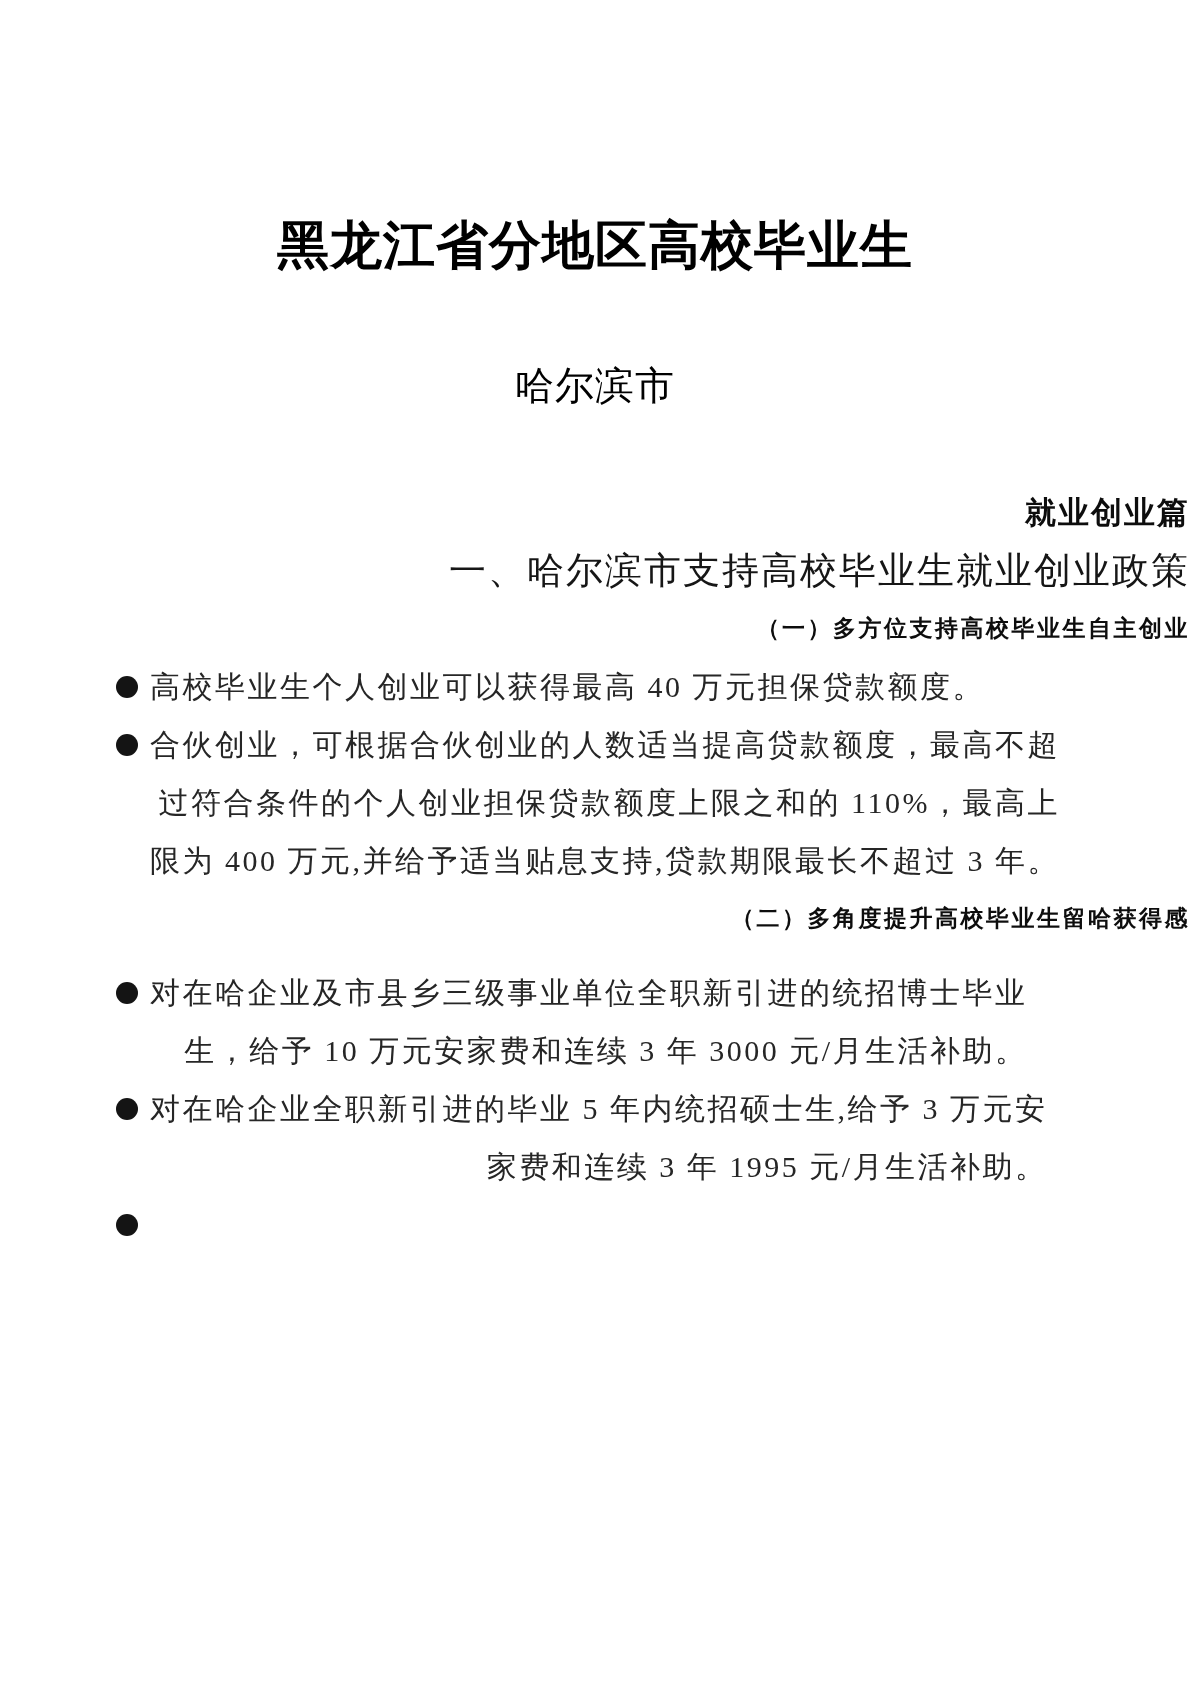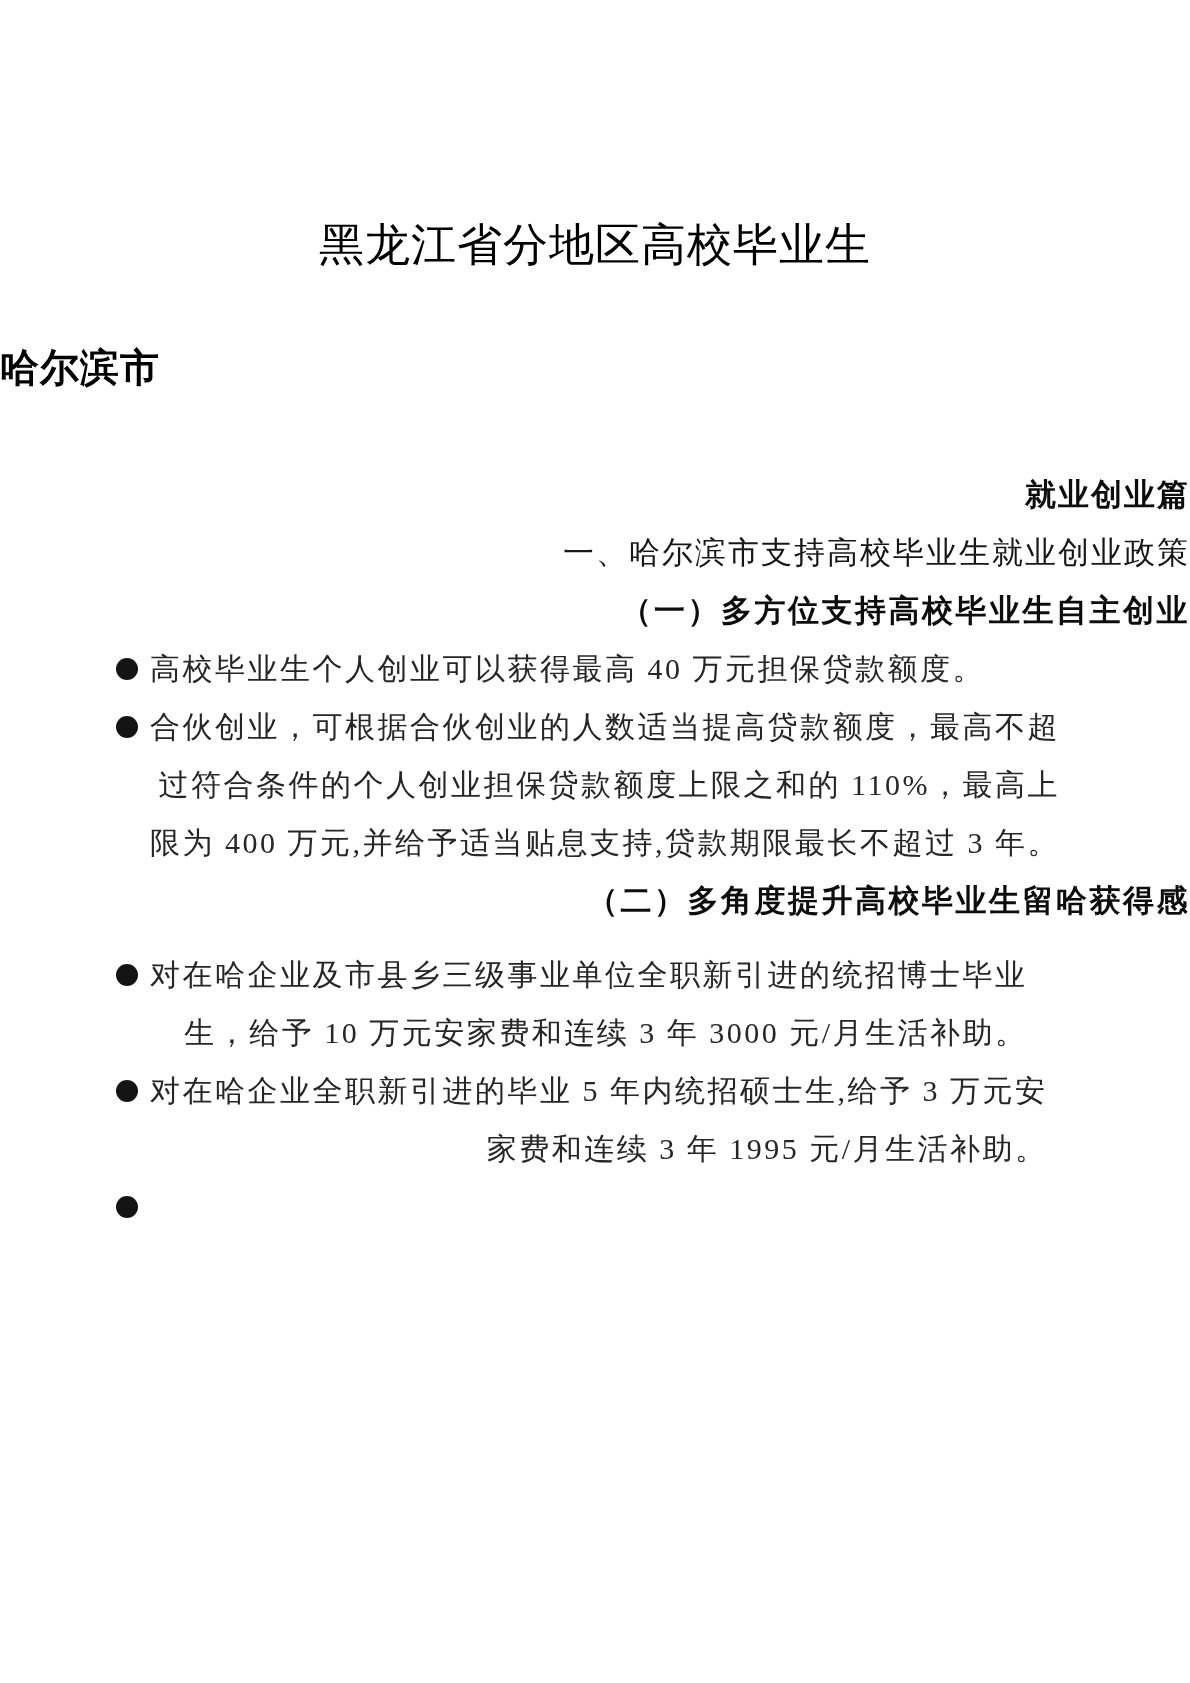--- a/index.html
+++ b/index.html
@@ -7,41 +7,41 @@
   .page {
     width:1190px; height:1683px;
     background:#ffffff;
     position:relative; overflow:hidden;
     margin:0 auto;
     font-family:"Liberation Serif", serif;
     color:#262626;
   }
   .title-block { padding-top:209px; text-align:center; color:#000; }
   .title-line {
-    font-size:45px; font-weight:400; line-height:73px; letter-spacing:1px;
+    font-size:52px; font-weight:700; line-height:73px; letter-spacing:1px;
     font-family:"Liberation Serif", serif;
   }
   .subtitle {
-    margin-top:62px; color:#000;
-    font-size:39px; font-weight:700; line-height:48px; letter-spacing:1px;
+    margin-top:80px; text-align:center; color:#000;
+    font-size:39px; font-weight:400; line-height:48px; letter-spacing:1px;
   }
   .content { margin-top:74px; }
   .cline { line-height:58px; font-size:30px; letter-spacing:2.5px; white-space:nowrap;text-align:right; }
   .part-heading {
     padding-left:155px;
     font-family:"Liberation Sans", sans-serif;
     font-size:31px; font-weight:600; letter-spacing:2px; color:#0d0d0d;
   }
   .section-heading {
     padding-left:153px;
-    font-size:31px; letter-spacing:2px; color:#161616;
+    font-size:37px; letter-spacing:2px; color:#161616;
   }
   .sub-heading {
     padding-left:130px;
-    font-size:31px; font-weight:700; letter-spacing:2.5px; color:#0d0d0d;
+    font-size:23px; font-weight:700; letter-spacing:2.5px; color:#0d0d0d;
   }
   .bullet { display:flex; align-items:flex-start; padding-left:116px; }
   .dot {
     width:22px; height:22px; border-radius:50%;
     background:#141414; margin:18px 12px 0 0; flex:none;
   }
   .blines { min-width:0; }
   .extra-gap { margin-top:16px; }
 </style>
 </head>

